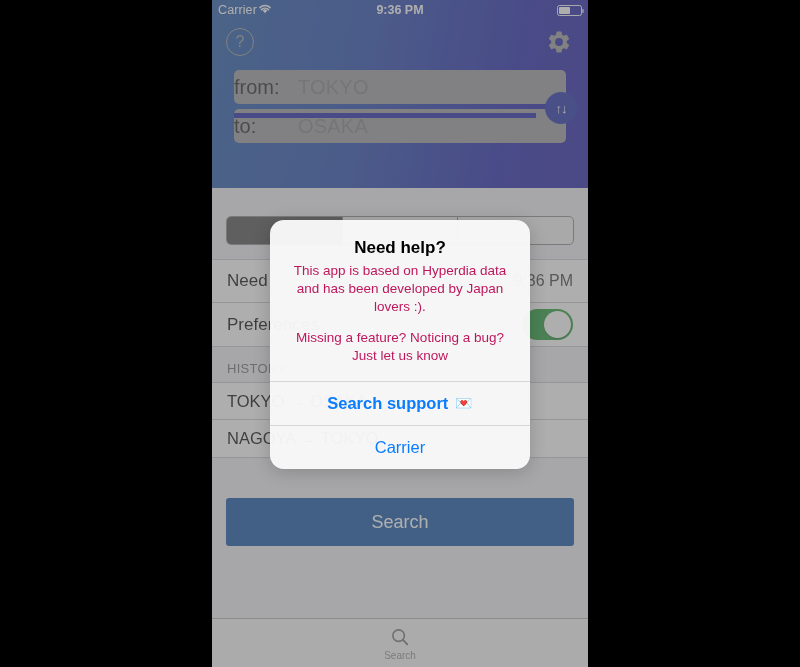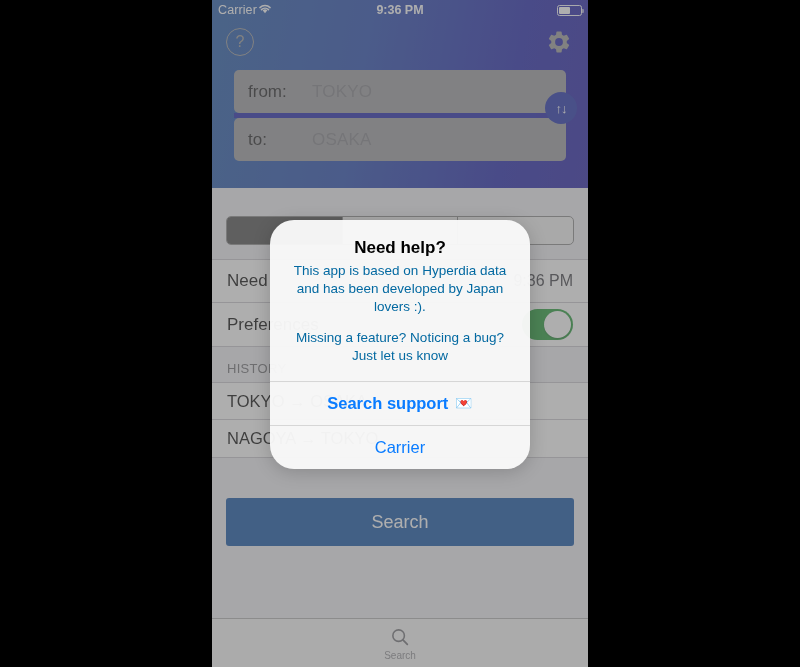--- a/index.html
+++ b/index.html
@@ -91,26 +91,26 @@
     display: flex; align-items: center; justify-content: center;
     cursor: pointer;
   }
 
   
   .fields {
     position: relative;
     margin: 6px 22px 0 22px;
   }
   .field {
-    height: 43px;
+    height: 34px;
     background: #9a9a9e;
     border-radius: 5px;
     display: flex; align-items: center;
-    padding: 0 14px;
-    font-size: 17px;
+    padding: 0 0;
+    font-size: 20px;
     overflow: hidden;
   }
   .field + .field { margin-top: 5px; }
   .field-label { color: #1c1c1e; width: 52px; flex: 0 0 auto; }
   .field.to .field-label { }
   .field-value { color: #7e7e85; margin-left: 12px; letter-spacing: .2px; }
   .swap-line {
     position: absolute;
     left: 0; right: 30px;
     top: 43px; height: 5px;
@@ -221,32 +221,32 @@
   }
   .tab-label { font-size: 10px; }
 
   
   .alert {
     position: absolute;
     z-index: 200;
     left: 58px; top: 220px;
     width: 260px;
     background: rgba(249,249,249,0.96);
-    border-radius: 24px;
+    border-radius: 14px;
     overflow: hidden;
     text-align: center;
     box-shadow: 0 3px 18px rgba(0,0,0,0.18);
   }
   .alert-body { padding: 18px 16px 16px 16px; }
   .alert-title {
     font-size: 17px; font-weight: bold; color: #000;
     margin-bottom: 4px;
   }
   .alert-msg {
-    font-size: 13.5px; color: #0369a1; line-height: 1.33;
+    font-size: 13.5px; color: #be185d; line-height: 1.33;
   }
   .alert-msg .gap { display: block; height: 13px; }
   .alert-sep { height: 1px; background: #d6d6d6; }
   .alert-action {
     height: 43px;
     display: flex; align-items: center; justify-content: center;
     gap: 7px;
     color: #0a7cff;
     font-size: 16.5px;
     cursor: pointer;

